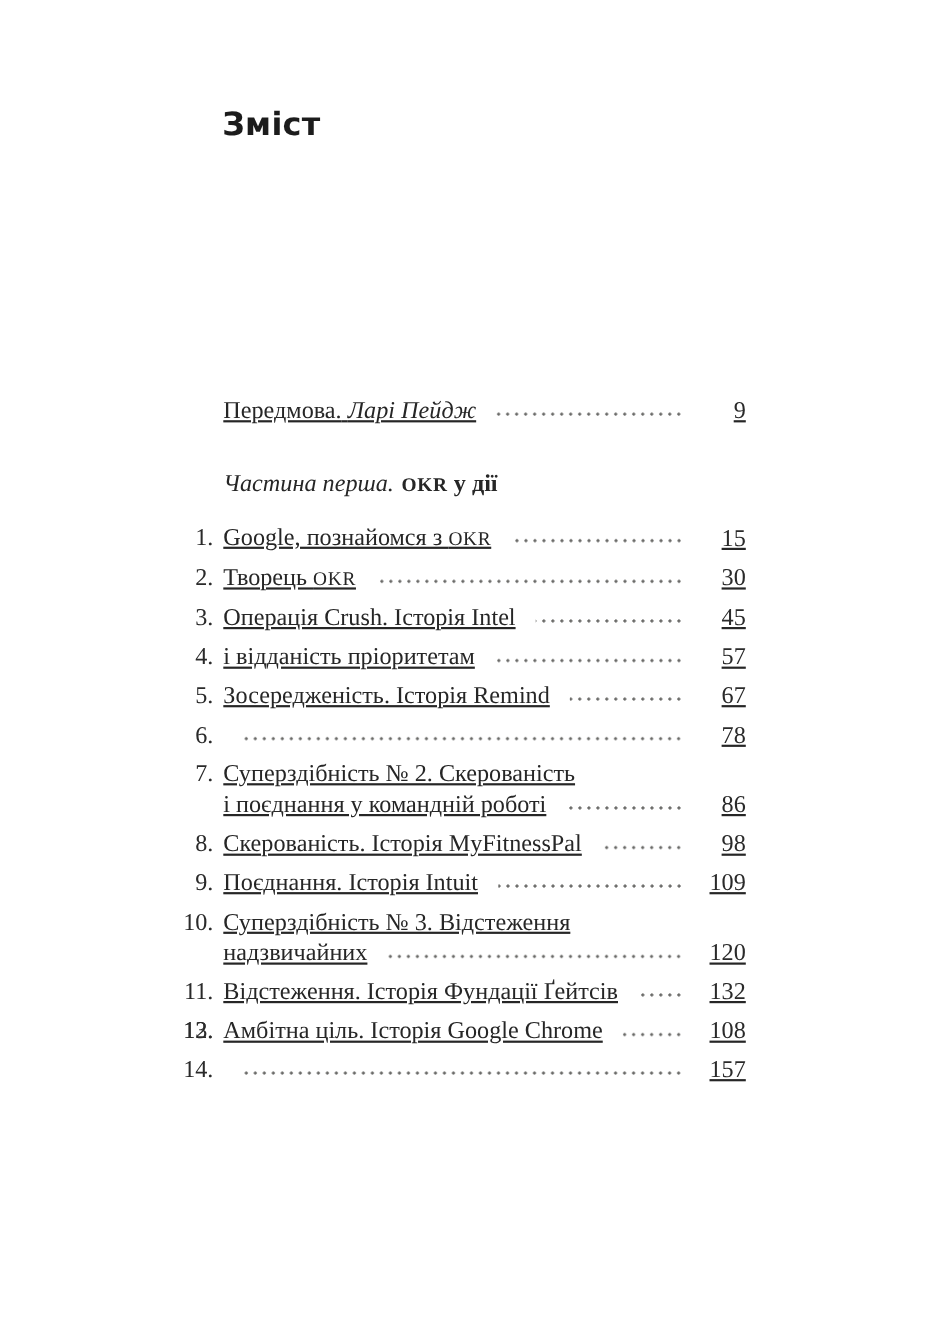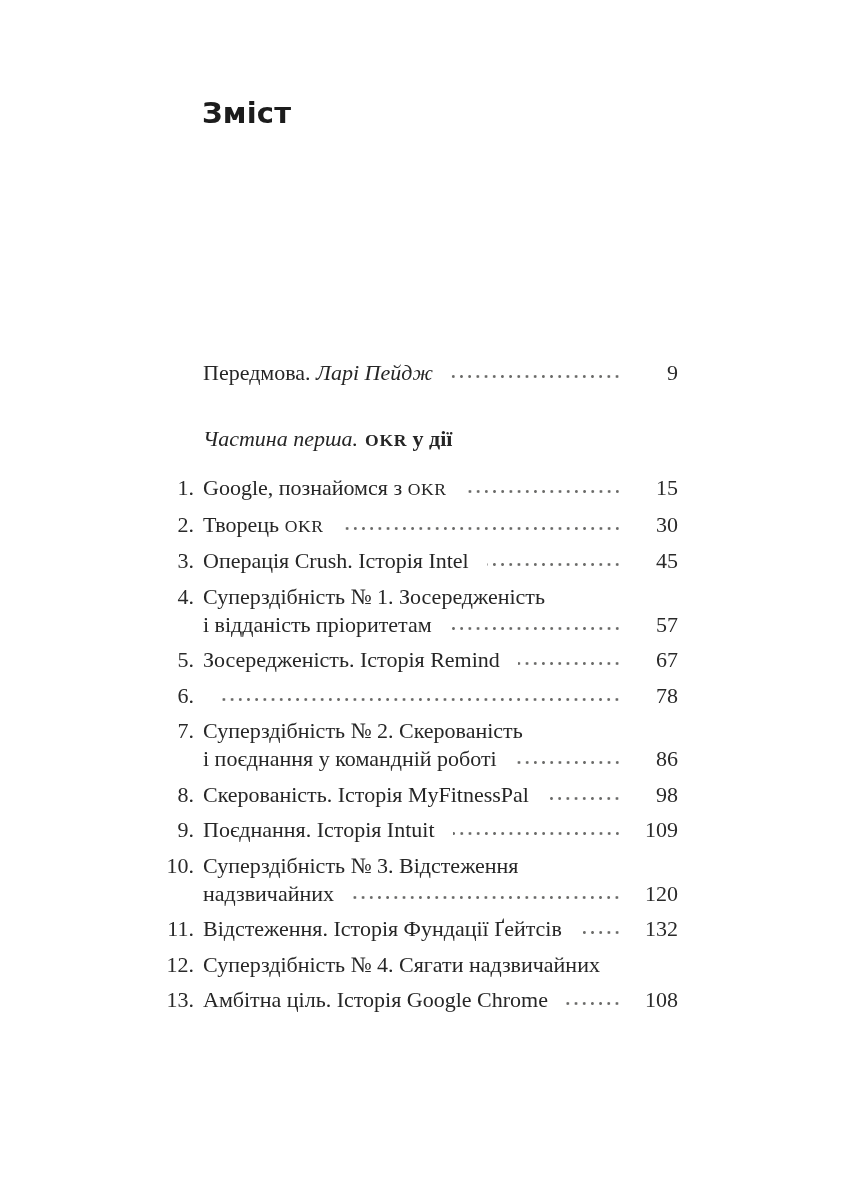--- a/index.html
+++ b/index.html
@@ -37,21 +37,21 @@
   .entry.preface { margin-bottom: 38px; }
   .entry.part    { margin-bottom: 20px; }
   .num {
     position: absolute;
     left: -60px;
     top: 0;
     width: 51px;
     text-align: right;
     color: #2a2a2a;
   }
-  .line { display: flex; align-items: flex-start; }
+  .line { display: flex; align-items: center; text-decoration: underline; }
   .text { flex: 0 1 auto; }
   .leader {
     flex: 1 1 24px;
     align-self: stretch;
     margin-left: 18px;
     min-width: 10px;
     background: radial-gradient(circle, #6a6a68 1.1px, rgba(106,106,104,0) 1.7px) repeat-x;
     background-size: 8.2px 5px;
     background-position: right 1px top 15px;
   }
@@ -106,23 +106,20 @@
           <span class="num">3.</span>
           <div class="line">
             <span class="text">Операція Crush. Історія Intel</span>
             <span class="leader"></span>
             <span class="pagenum">45</span>
           </div>
         </div>
         <div class="entry">
           <span class="num">4.</span>
           <div class="line">
-            <span class="text">Суперздібність № 1. Зосередженість</span>
-          </div>
-          <div class="line">
             <span class="text">і відданість пріоритетам</span>
             <span class="leader"></span>
             <span class="pagenum">57</span>
           </div>
         </div>
         <div class="entry">
           <span class="num">5.</span>
           <div class="line">
             <span class="text">Зосередженість. Історія Remind</span>
             <span class="leader"></span>
@@ -177,23 +174,20 @@
         <div class="entry">
           <span class="num">11.</span>
           <div class="line">
             <span class="text">Відстеження. Історія Фундації Ґейтсів</span>
             <span class="leader"></span>
             <span class="pagenum">132</span>
           </div>
         </div>
         <div class="entry">
           <span class="num">12.</span>
-          <div class="line">
-            <span class="text">Суперздібність № 4. Сягати надзвичайних</span>
-          </div>
         </div>
         <div class="entry">
           <span class="num">13.</span>
           <div class="line">
             <span class="text">Амбітна ціль. Історія Google Chrome</span>
             <span class="leader"></span>
             <span class="pagenum">108</span>
           </div>
         </div>
         <div class="entry">

